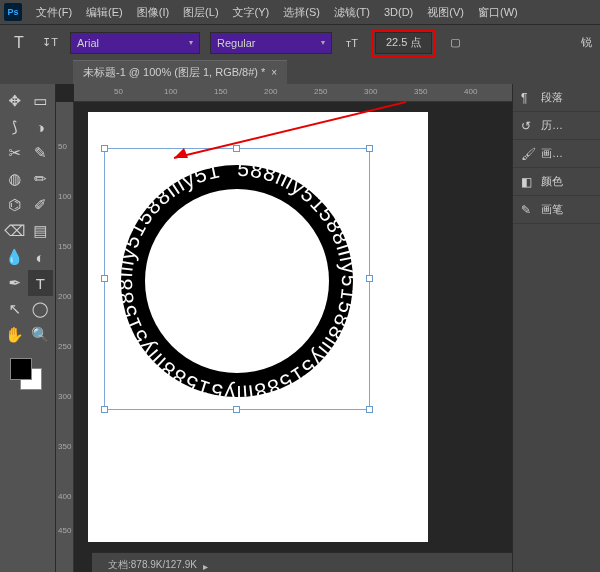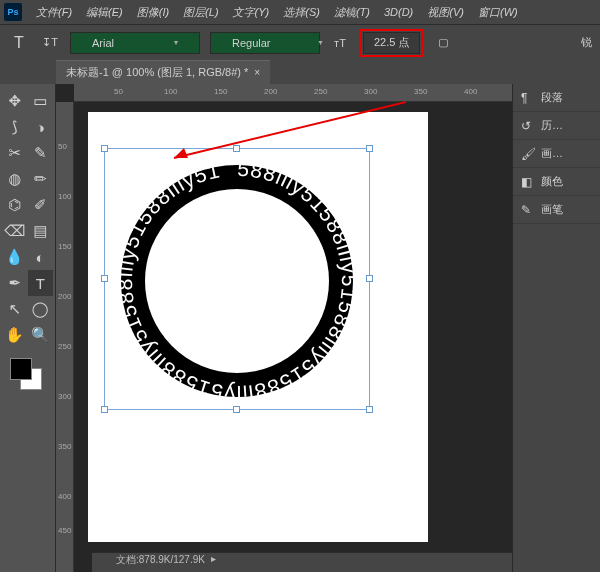--- a/index.html
+++ b/index.html
@@ -1,30 +1,30 @@
 <!DOCTYPE html>
 <html><head>
 <meta charset="utf-8">
 <style>
 * { box-sizing: border-box; margin: 0; padding: 0; font-family: "Microsoft YaHei", sans-serif; }
 body { background: #535353; width: 600px; height: 572px; overflow: hidden; color: #d0d0d0; font-size: 11px; }
 .menubar { background: #454545; height: 24px; display: flex; align-items: center; padding: 0 4px; gap: 2px; }
 .ps-logo { width: 18px; height: 18px; background: #001e36; color: #31a8ff; font-weight: bold; font-size: 9px; display: flex; align-items: center; justify-content: center; border-radius: 2px; margin-right: 6px; }
-.menu-item { padding: 3px 6px; cursor: pointer; font-style: italic; }
+.menu-item { padding: 3px 6px; cursor: pointer; }
 .optionsbar { background: #454545; height: 36px; display: flex; align-items: center; padding: 0 8px; gap: 10px; border-top: 1px solid #2a2a2a; }
 .tool-icon { width: 22px; height: 22px; display: flex; align-items: center; justify-content: center; font-size: 16px; cursor: pointer; }
 .opt-icon { width: 20px; height: 20px; display: flex; align-items: center; justify-content: center; cursor: pointer; }
-.dropdown { background: #14532d; border: 1px solid #2a2a2a; height: 22px; display: flex; align-items: center; padding: 0 21px; gap: 24px; }
+.dropdown { background: #4c1d95; border: 1px solid #2a2a2a; height: 22px; display: flex; align-items: center; padding: 0 6px; gap: 24px; }
 .dropdown .arr { font-size: 8px; color: #aaa; }
 .font-dd { width: 130px; }
-.style-dd { width: 110px; }
+.style-dd { width: 122px; }
 .size-box { border: 2px solid #e60000; padding: 1px; display: flex; align-items: center; }
 .size-input { background: #3a3a3a; border: 1px solid #2a2a2a; height: 22px; display: flex; align-items: center; padding: 0 10px; }
 .tabrow { background: #454545; height: 24px; display: flex; align-items: center; padding-left: 56px; }
-.doc-tab { background: #535353; border-top: 1px solid #666; padding: 4px 10px; font-size: 11px; display: flex; align-items: center; gap: 6px; }
+.doc-tab { background: #535353; border-top: 1px solid #666; padding: 4px 10px; font-size: 11px; display: flex; align-items: center; gap: 6px; margin-left: 17px; }
 .doc-tab .x { font-size: 10px; cursor: pointer; }
 .workspace { display: flex; height: calc(572px - 24px - 36px - 24px); }
 .toolbox { width: 56px; background: #535353; display: grid; grid-template-columns: 1fr 1fr; grid-auto-rows: 26px; padding: 4px 2px; gap: 0; border-right: 1px solid #2a2a2a; }
 .tb-tool { display: flex; align-items: center; justify-content: center; cursor: pointer; font-size: 15px; color: #d0d0d0; }
 .tb-tool.active { background: #3a3a3a; }
 .colorswatch { grid-column: 1 / span 2; height: 40px; position: relative; margin-top: 6px; }
 .sw-fg { position: absolute; width: 22px; height: 22px; background: #000; border: 1px solid #888; left: 8px; top: 4px; z-index: 2; }
 .sw-bg { position: absolute; width: 22px; height: 22px; background: #fff; border: 1px solid #888; left: 18px; top: 14px; }
 .canvas-zone { flex: 1; background: #262626; display: flex; flex-direction: column; position: relative; }
 .ruler-h { height: 18px; background: #535353; border-bottom: 1px solid #333; display: flex; font-size: 8px; color: #aaa; position: relative; overflow: hidden; margin-left: 18px; }
@@ -35,21 +35,21 @@
 .canvas-area { flex: 1; position: relative; background: #262626; overflow: hidden; }
 .page { position: absolute; left: 14px; top: 10px; width: 340px; height: 430px; background: #fff; }
 .bbox { position: absolute; left: 30px; top: 46px; width: 266px; height: 262px; border: 1px solid #7aa7d8; }
 .handle { width: 7px; height: 7px; border: 1px solid #6699cc; background: #fff; position: absolute; }
 .ring-svg { position: absolute; left: 36px; top: 52px; }
 .arrow-line { position: absolute; left: 108px; top: 4px; width: 242px; height: 72px; pointer-events: none; }
 .panels { width: 88px; background: #454545; display: flex; flex-direction: column; border-left: 1px solid #2a2a2a; }
 .panel-item { display: flex; align-items: center; gap: 6px; padding: 6px 8px; cursor: pointer; border-bottom: 1px solid #3a3a3a; }
 .panel-item .pi { width: 14px; font-size: 12px; }
 .panel-sep { height: 18px; }
-.statusbar { position: absolute; bottom: 0; left: 18px; right: 0; height: 20px; background: #454545; display: flex; align-items: flex-start; padding: 0 24px; font-size: 10px; color: #bbb; border-top: 1px solid #2a2a2a; }
+.statusbar { position: absolute; bottom: 0; left: 18px; right: 0; height: 20px; background: #454545; display: flex; align-items: flex-end; padding: 0 16px; font-size: 10px; color: #bbb; border-top: 1px solid #2a2a2a; }
 </style>
 </head>
 <body>
 
 <div class="menubar">
   <div class="ps-logo">Ps</div>
   <div class="menu-item">文件(F)</div>
   <div class="menu-item">编辑(E)</div>
   <div class="menu-item">图像(I)</div>
   <div class="menu-item">图层(L)</div>

